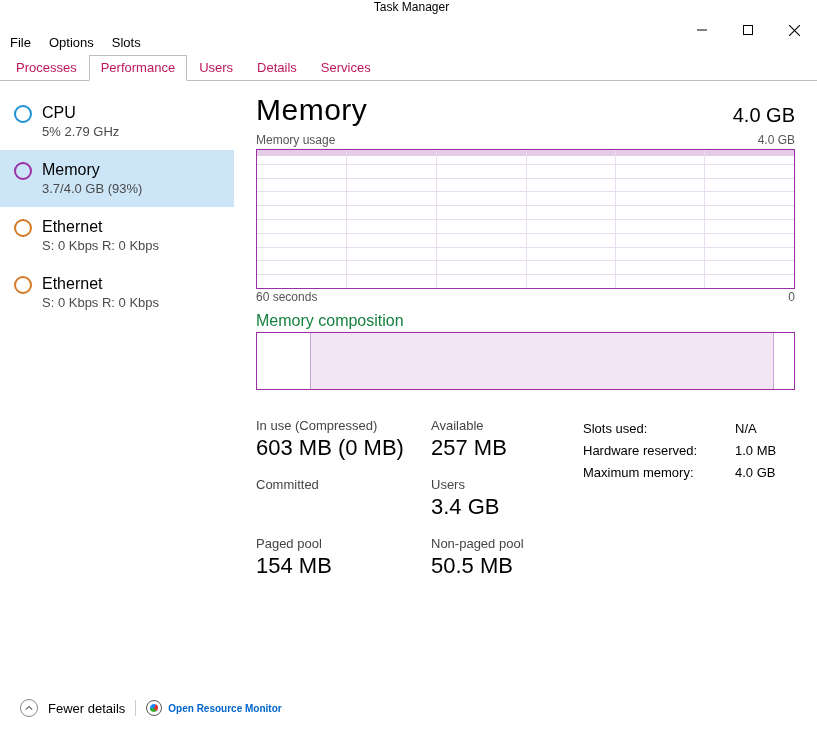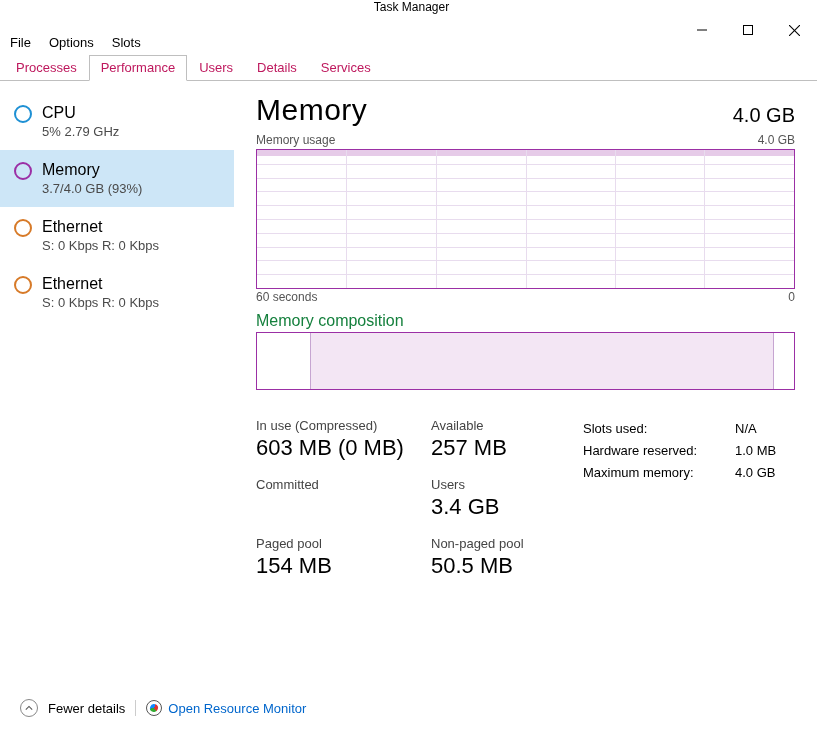--- a/index.html
+++ b/index.html
@@ -68,21 +68,21 @@
     .stats-right .srow { display:flex; gap:12px; line-height:22px;}
     .stats-right .srow .k { width:140px; color:#000;}
     .stats-right .srow .v { width:60px;}
 
     
     .footer { position:absolute; bottom:12px; left:0; right:0; height:36px; display:flex; align-items:center; padding:0 20px; gap:10px; background:#fff;}
     .chev-circle { width:18px; height:18px; border:1px solid #888; border-radius:50%; display:flex; align-items:center; justify-content:center;}
     .chev-circle svg { stroke:#555; stroke-width:1.3; fill:none;}
     .footer .fd { font-size:13px; color:#000; cursor:default;}
     .footer .sep { width:1px; height:16px; background:#ccc;}
-    .footer .rm { display:flex; align-items:center; gap:6px; font-size:13px; color:#0066cc; cursor:default;}
+    .footer .rm { display:flex; align-items:center; gap:6px; font-size:10px; color:#0066cc; cursor:default;font-weight:bold;}
     .rm-icon { width:16px; height:16px; border:1.5px solid #555; border-radius:50%; display:flex; align-items:center; justify-content:center;}
     .rm-icon span { display:block; width:8px; height:8px; background:conic-gradient(#d33 0 120deg,#3a3 120deg 240deg,#18f 240deg 360deg); border-radius:50%; transform:rotate(20deg);}
   </style>
 </head>
 <body>
 
 <div class="titlebar">
   <svg class="app-icon" viewBox="0 0 16 16">
     <rect x="1" y="2" width="14" height="11" fill="#fff" stroke="#3a7bbf"></rect>
     <rect x="1" y="2" width="14" height="2.5" fill="#3a7bbf"></rect>

